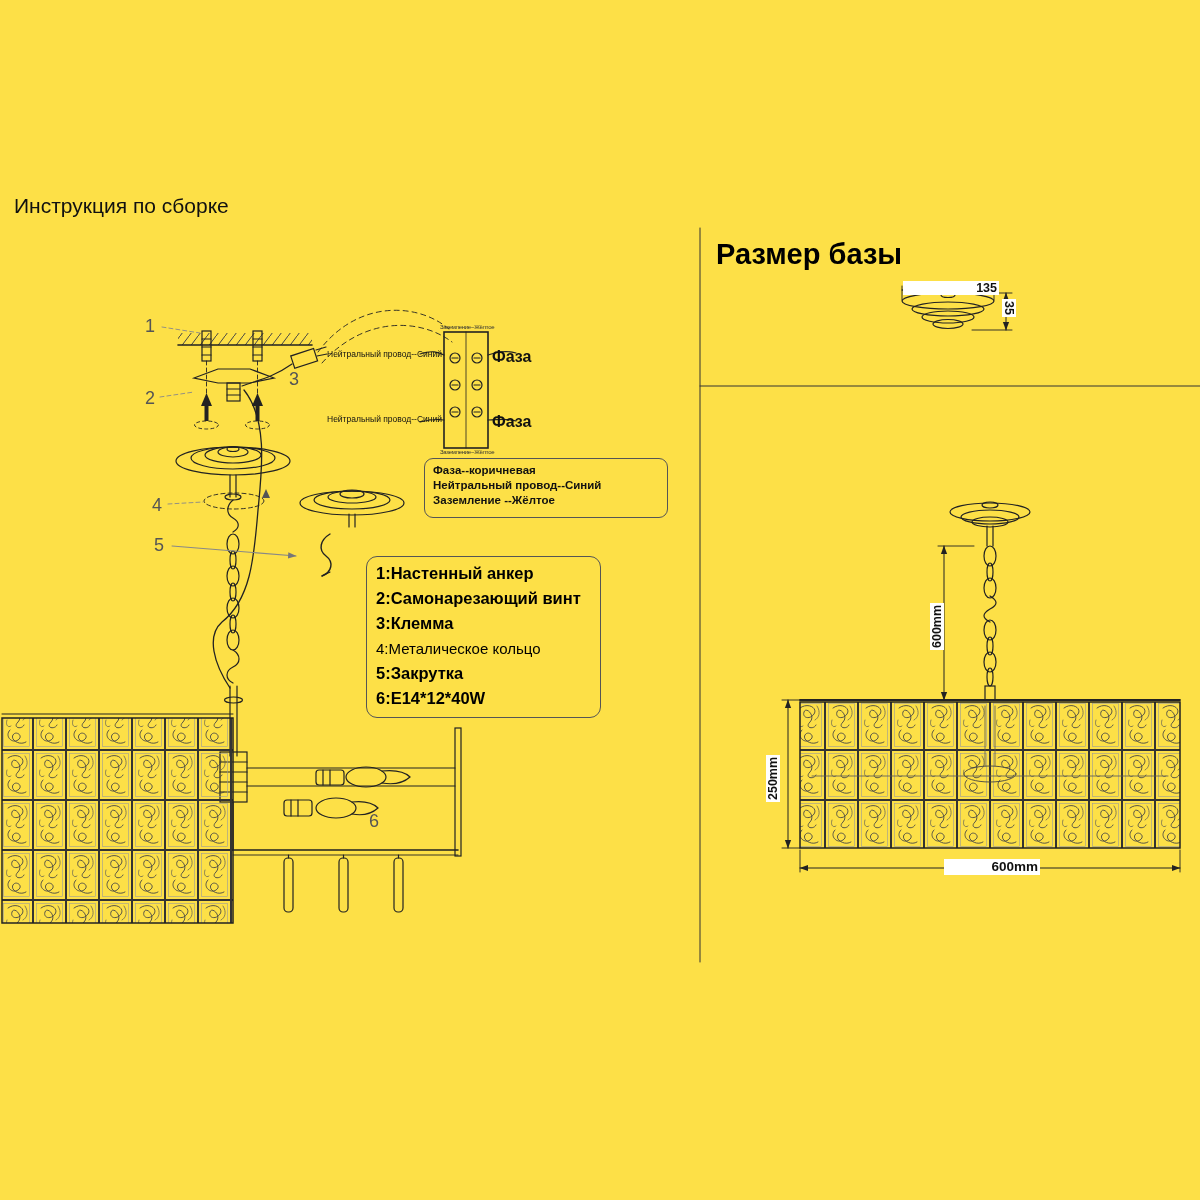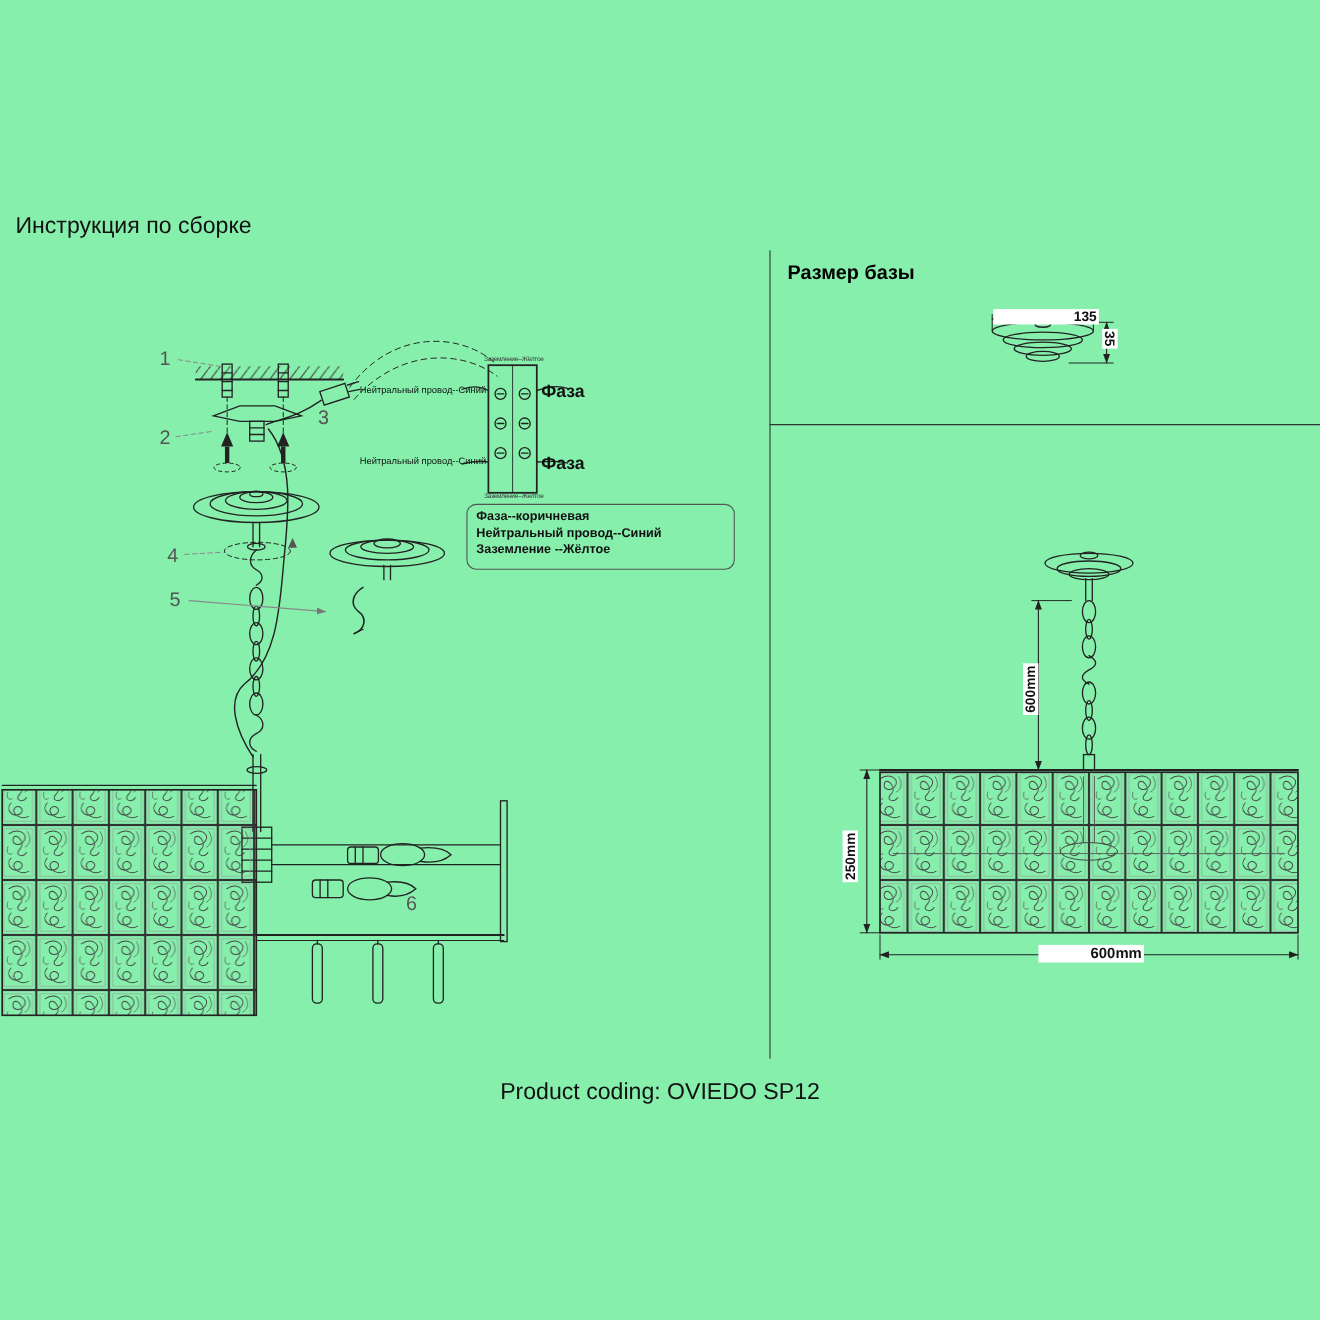--- a/index.html
+++ b/index.html
@@ -1,21 +1,21 @@
 <!DOCTYPE html>
 <html><head>
 <meta charset="utf-8">
 <style>
   html,body{margin:0;padding:0;background:#fff;}
-  .canvas{position:relative;width:1200px;height:1200px;background:#86efac;
+  .canvas{position:relative;width:1200px;height:1200px;background:#fde047;
           font-family:"Liberation Sans",sans-serif;color:#111;overflow:hidden;}
   svg{position:absolute;left:0;top:0;}
   .lbl{position:absolute;white-space:nowrap;line-height:1.15;}
   .title{font-size:21px;color:#111;}
-  .sec-title{font-size:18px;font-weight:bold;color:#000;}
+  .sec-title{font-size:29px;font-weight:bold;color:#000;}
   .dim{font-size:12.5px;font-weight:bold;background:#fff;padding:0 2px;}
   .dim-c{text-align:right;}
   .rot-ccw{transform:rotate(-90deg);transform-origin:0 0;}
   .rot-cw{transform:rotate(90deg);transform-origin:0 0;}
   .wire-lbl{font-size:8.5px;color:#111;}
   .phase-lbl{font-size:16px;font-weight:600;text-align:center;}
   .tiny-lbl{font-size:6px;color:#333;letter-spacing:-0.3px;}
   .legend-box{position:absolute;left:424px;top:458px;width:198px;height:58px;
               border:1.2px solid #555;border-radius:9px;padding-left:44px;}
   .legend-line{font-size:11.5px;font-weight:bold;}
@@ -272,23 +272,30 @@
   <div class="lbl phase-lbl" style="left:492px;top:413px;">Фаза</div>
   <div class="lbl tiny-lbl" style="left:440px;top:324px;">Заземление--Жёлтое</div>
   <div class="lbl tiny-lbl" style="left:440px;top:449px;">Заземление--Жёлтое</div>
 
   <div class="legend-box">
     <div class="lbl legend-line" style="left:8px;top:5px;">Фаза--коричневая</div>
     <div class="lbl legend-line" style="left:8px;top:20px;">Нейтральный провод--Синий</div>
     <div class="lbl legend-line" style="left:8px;top:35px;">Заземление --Жёлтое</div>
   </div>
 
+  <div class="parts-box">
+    <div class="lbl part-item" style="left:9px;top:7px;">1:Настенный анкер</div>
+    <div class="lbl part-item" style="left:9px;top:32px;">2:Самонарезающий винт</div>
+    <div class="lbl part-item" style="left:9px;top:57px;">3:Клемма</div>
+    <div class="lbl part-item plain" style="left:9px;top:83px;">4:Металическое кольцо</div>
+    <div class="lbl part-item" style="left:9px;top:107px;">5:Закрутка</div>
+    <div class="lbl part-item" style="left:9px;top:132px;">6:E14*12*40W</div>
+  </div>
 
   <div class="lbl callout" style="left:145px;top:316px;">1</div>
   <div class="lbl callout" style="left:145px;top:388px;">2</div>
   <div class="lbl callout" style="left:289px;top:369px;">3</div>
   <div class="lbl callout" style="left:152px;top:495px;">4</div>
   <div class="lbl callout" style="left:154px;top:535px;">5</div>
   <div class="lbl callout" style="left:369px;top:811px;">6</div>
 
-  <div class="lbl footer" style="left:50%;top:981px;transform:translateX(-50%);">Product coding: OVIEDO SP12</div>
 
 </div>
 
 </body></html>

